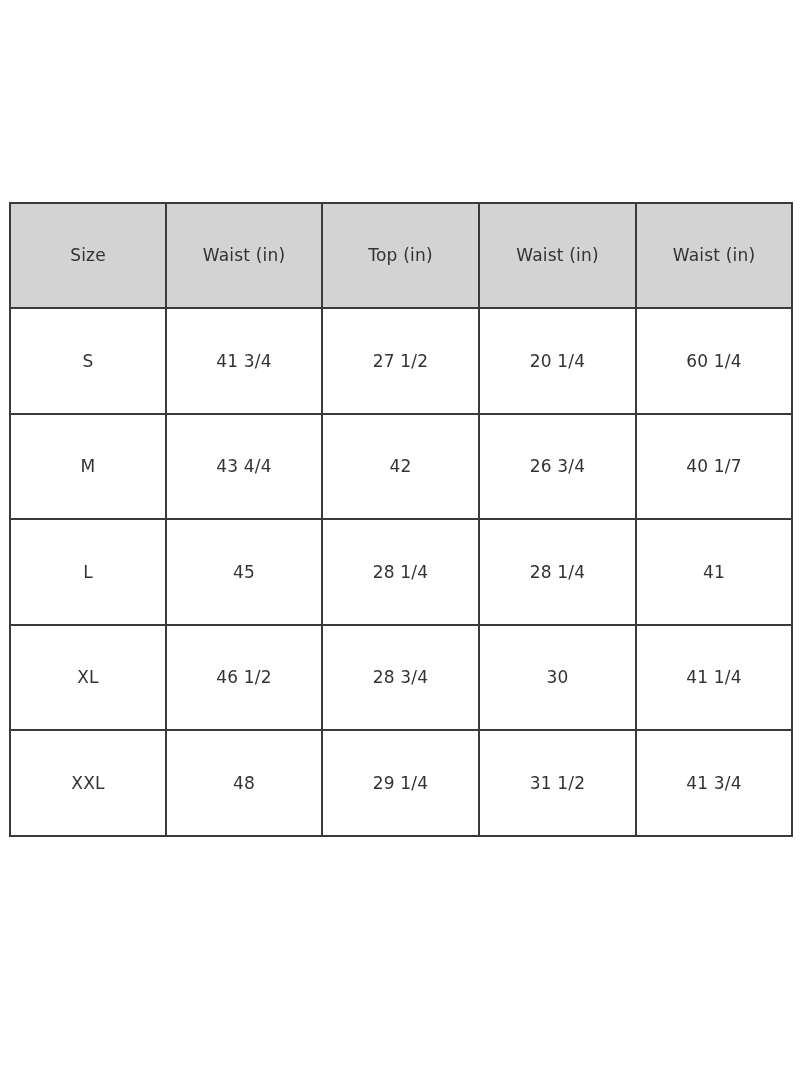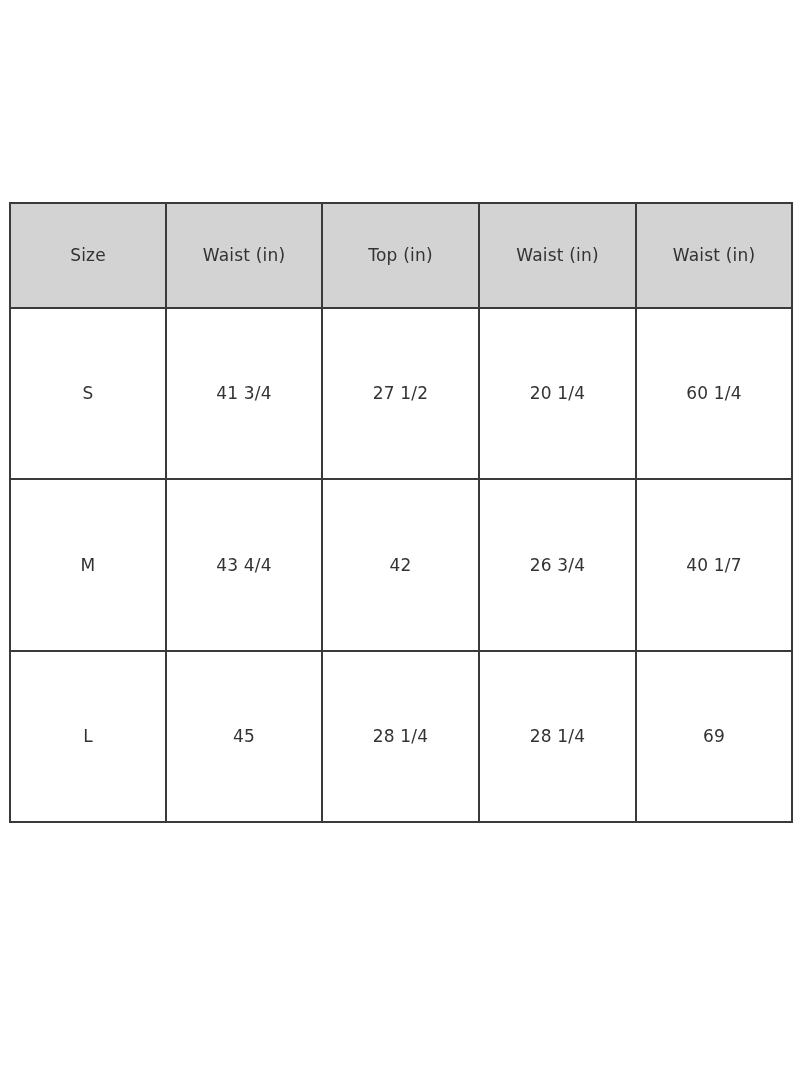--- a/index.html
+++ b/index.html
@@ -97,17 +97,31 @@
         <td>43 4/4</td>
         <td>42</td>
         <td>26 3/4</td>
         <td>40 1/7</td>
       </tr>
       <tr>
         <td>L</td>
         <td>45</td>
         <td>28 1/4</td>
         <td>28 1/4</td>
-        <td>69</td>
+        <td>41</td>
+      </tr>
+      <tr>
+        <td>XL</td>
+        <td>46 1/2</td>
+        <td>28 3/4</td>
+        <td>30</td>
+        <td>41 1/4</td>
+      </tr>
+      <tr>
+        <td>XXL</td>
+        <td>48</td>
+        <td>29 1/4</td>
+        <td>31 1/2</td>
+        <td>41 3/4</td>
       </tr>
     </tbody>
   </table>
 </div>
 
 </body></html>

